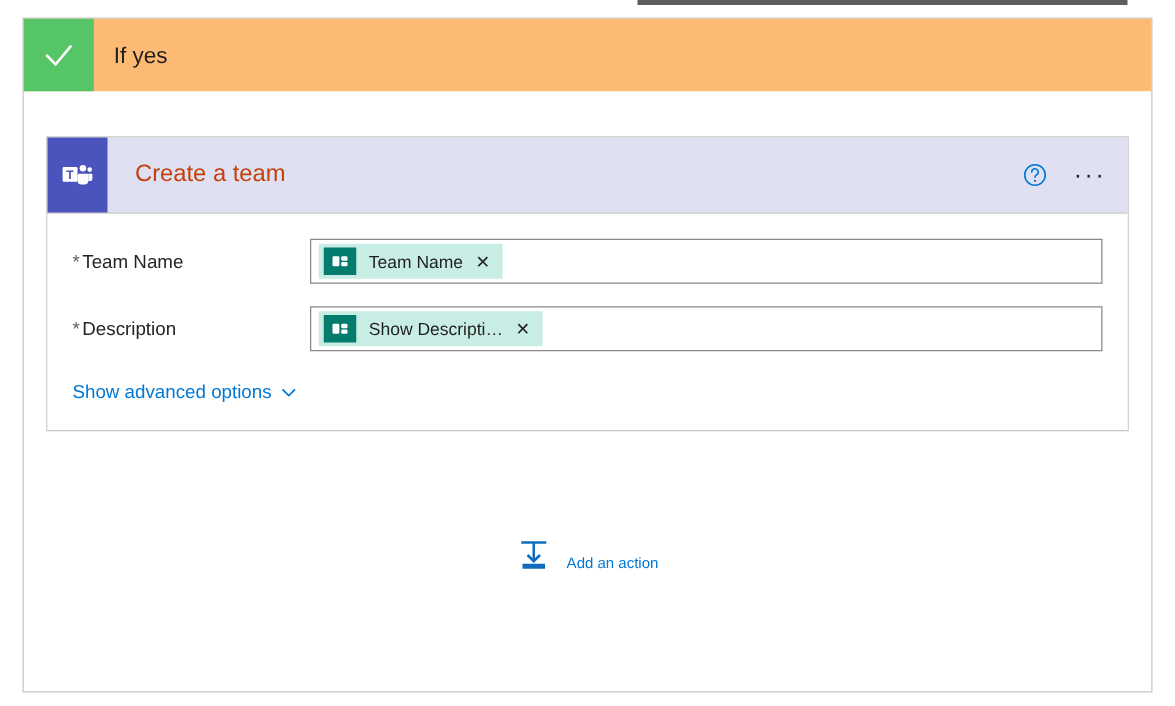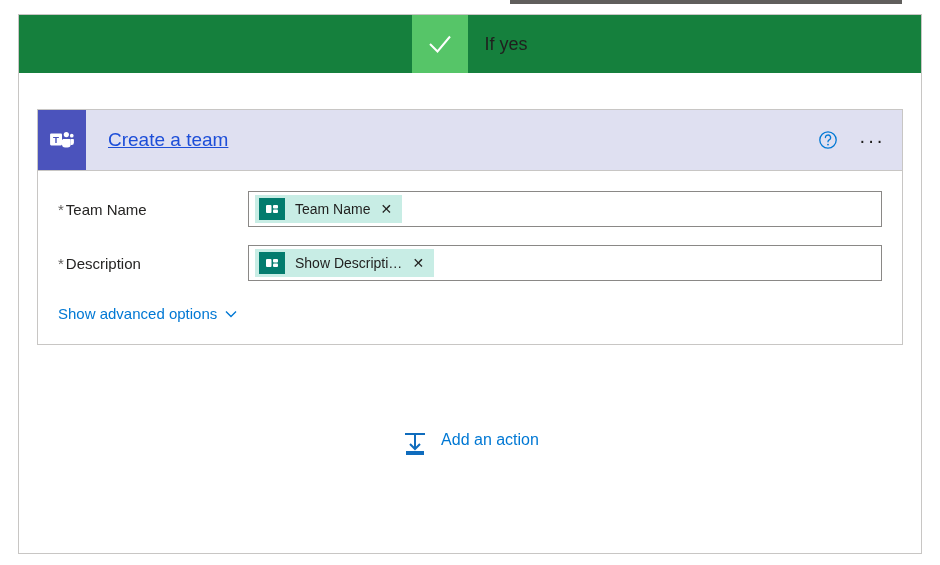--- a/index.html
+++ b/index.html
@@ -27,23 +27,22 @@
     margin: 10px 18px 0 18px;
     border: 1px solid #c8c6c4;
     background: #fff;
     box-sizing: border-box;
     height: 540px;
   }
   
   .if-header {
     display: flex;
     align-items: stretch;
-    background: #15803d; 
+    background: #fdba74; 
     height: 58px;
-    justify-content: center;
   }
   .if-icon {
     width: 56px;
     background: #56c568;
     display: flex;
     align-items: center;
     justify-content: center;
   }
   .if-icon svg { display:block; }
   .if-title {
@@ -78,23 +77,22 @@
     display: flex;
     align-items: center;
     justify-content: center;
     color: #fff;
   }
   .action-icon svg { display:block; }
   .action-title {
     flex: 1;
     padding-left: 22px;
     font-size: 19px;
-    color: #1d4ed8;
+    color: #c2410c;
     font-weight: 400;
-    text-decoration: underline;
   }
   .action-right {
     display: flex;
     align-items: center;
     gap: 20px;
     padding-right: 16px;
   }
   .help-icon {
     width: 20px; height: 20px;
     display:flex; align-items:center; justify-content:center;
@@ -183,26 +181,26 @@
     gap: 7px;
     cursor: pointer;
     user-select: none;
     margin-top: 6px;
   }
   .adv-link svg { display:inline-block; }
 
   
   .add-action-row {
     display: flex;
-    align-items: flex-start;
+    align-items: flex-end;
     justify-content: center;
     margin-top: 86px;
     gap: 12px;
     color: #0078d4;
-    font-size: 16px;
+    font-size: 12px;
     cursor: pointer;
   }
   .add-action-row svg { display:inline-block; }
 
 </style>
 </head>
 <body>
 
 <div class="canvas">
   <div class="topbar-stub"></div>

